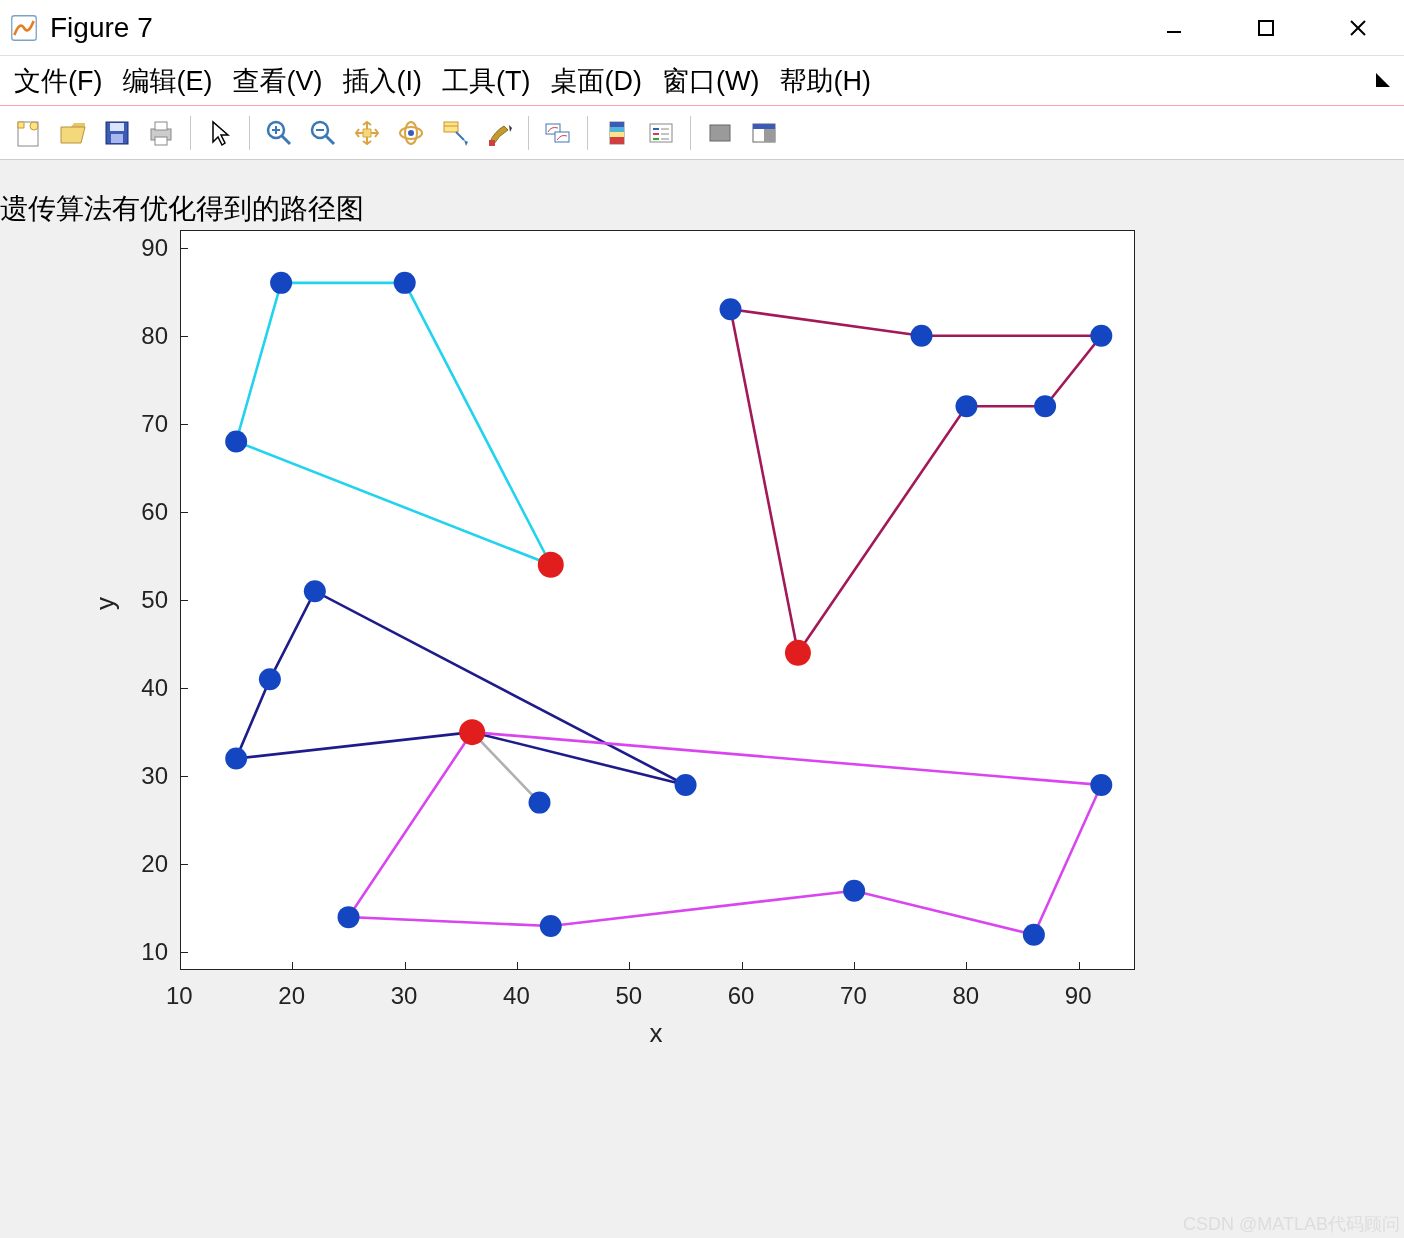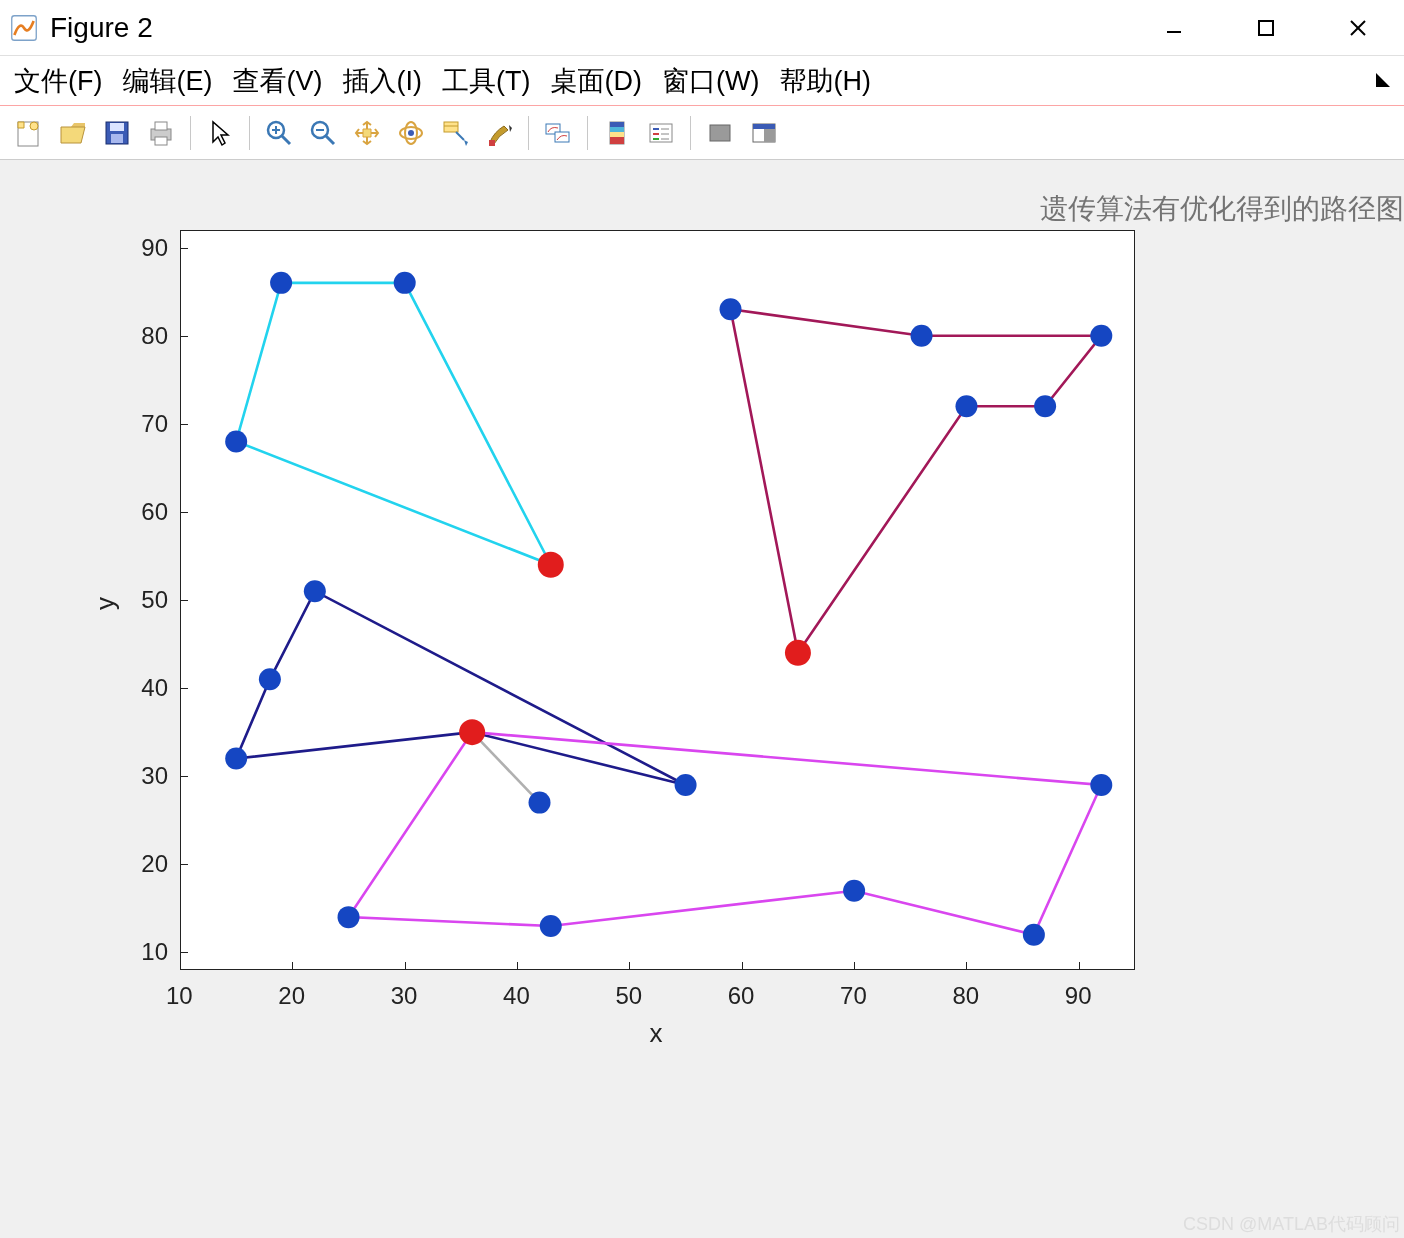--- a/index.html
+++ b/index.html
@@ -97,22 +97,22 @@
     position: relative;
   }
   .axes {
     position: absolute;
     background: #fff;
     border: 1px solid #222;
   }
   .chart-title {
     position: absolute;
     font-size: 28px;
-    color: #737373;
-    text-align: right;
+    color: #000000;
+    text-align: left;
     width: 100%;
   }
   .tick {
     position: absolute;
     font-size: 24px;
     color: #222;
   }
   .xlabel, .ylabel {
     position: absolute;
     font-size: 26px;
@@ -133,21 +133,21 @@
 
 <div class="window">
 
   <div class="titlebar">
     <span class="app-icon">
       <svg viewBox="0 0 32 32" width="28" height="28">
         <rect x="2" y="2" width="28" height="28" rx="3" fill="#fff" stroke="#7da2c9" stroke-width="1.5"></rect>
         <path d="M5 24 Q11 8 16 16 Q21 24 27 8" stroke="#e67e22" stroke-width="3" fill="none"></path>
       </svg>
     </span>
-    <span class="title">Figure 2</span>
+    <span class="title">Figure 7</span>
     <div class="winbtns">
       <div class="winbtn" title="Minimize">
         <svg width="20" height="20">
             <line x1="3" y1="14" x2="17" y2="14" stroke-width="2"></line>
           </svg>
       </div>
       <div class="winbtn" title="Maximize">
         <svg width="20" height="20">
             <rect x="3" y="3" width="14" height="14" stroke-width="2" fill="none"></rect>
           </svg>

